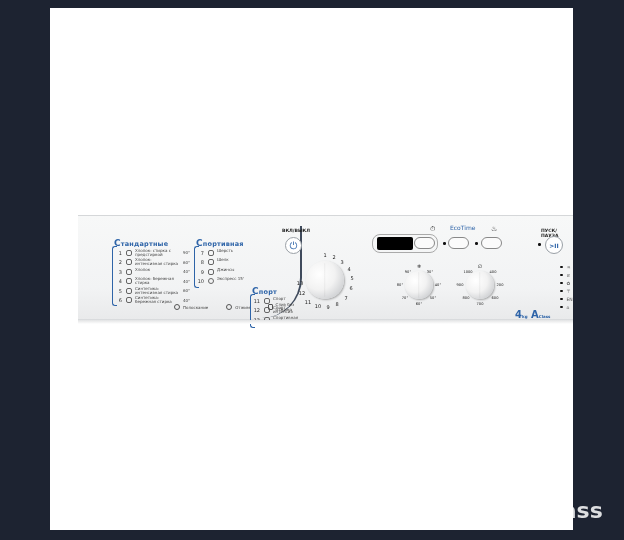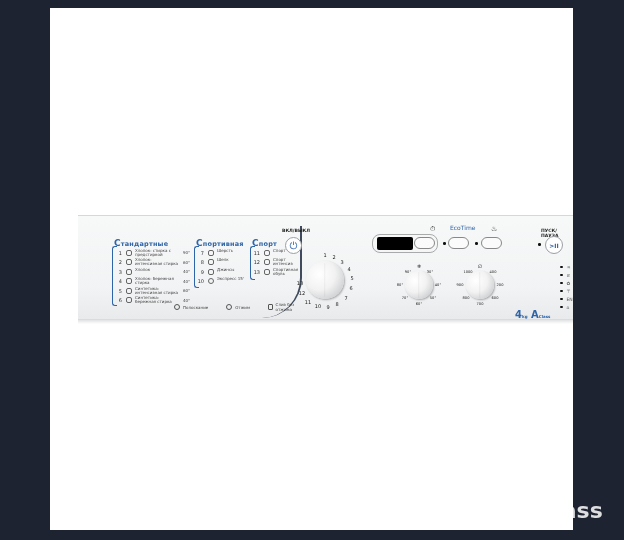--- a/index.html
+++ b/index.html
@@ -110,21 +110,21 @@
             <span class="prog-ic"></span>
             <span class="prog-name" style="width:30px">Джинсы</span>
           </div>
         <div class="prog-row">
             <span class="prog-num">10</span>
             <span class="prog-ic" style="border-radius:50%"></span>
             <span class="prog-name" style="width:30px">Экспресс 15'</span>
           </div>
       </div>
 
-      <div class="prog-col" style="left:138px;">
+      <div class="prog-col" style="left:138px;margin-top:48px;">
         <div class="col-title">Спорт</div>
         <div class="col-bracket" style="height:32px;"></div>
         <div class="prog-row">
             <span class="prog-num">11</span>
             <span class="prog-ic"></span>
             <span class="prog-name" style="width:26px">Спорт</span>
           </div>
         <div class="prog-row">
             <span class="prog-num">12</span>
             <span class="prog-ic"></span>

